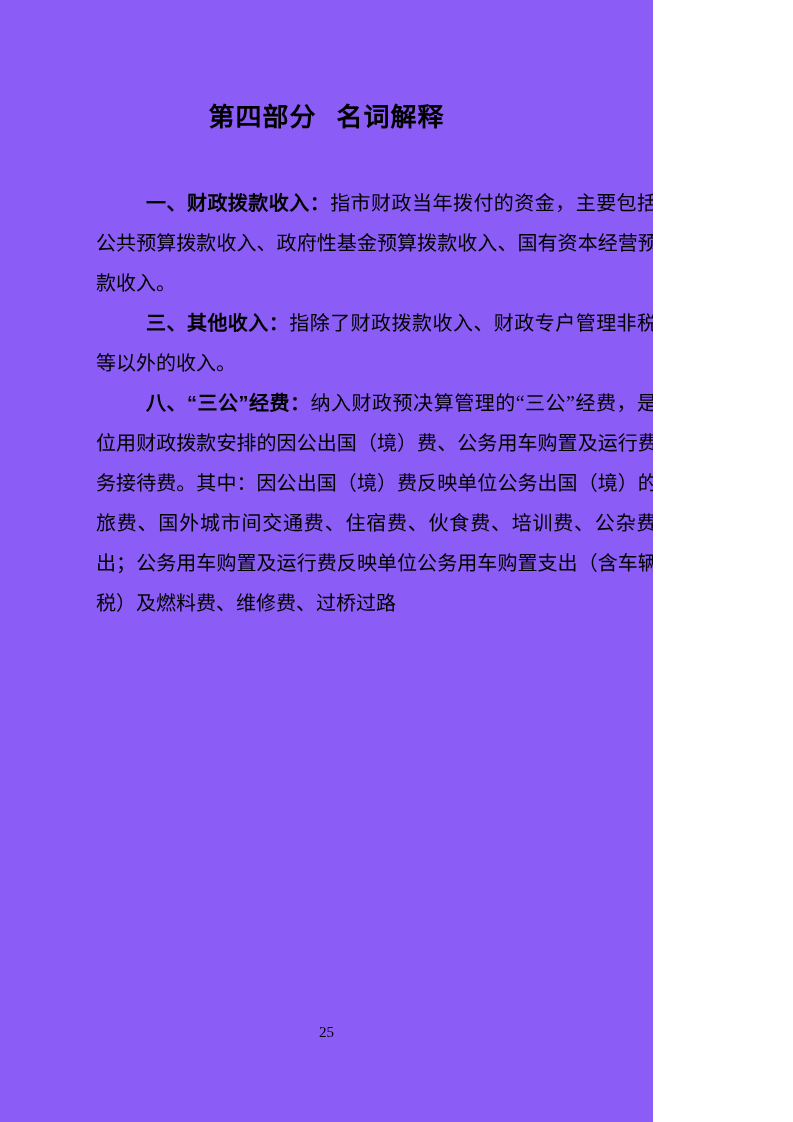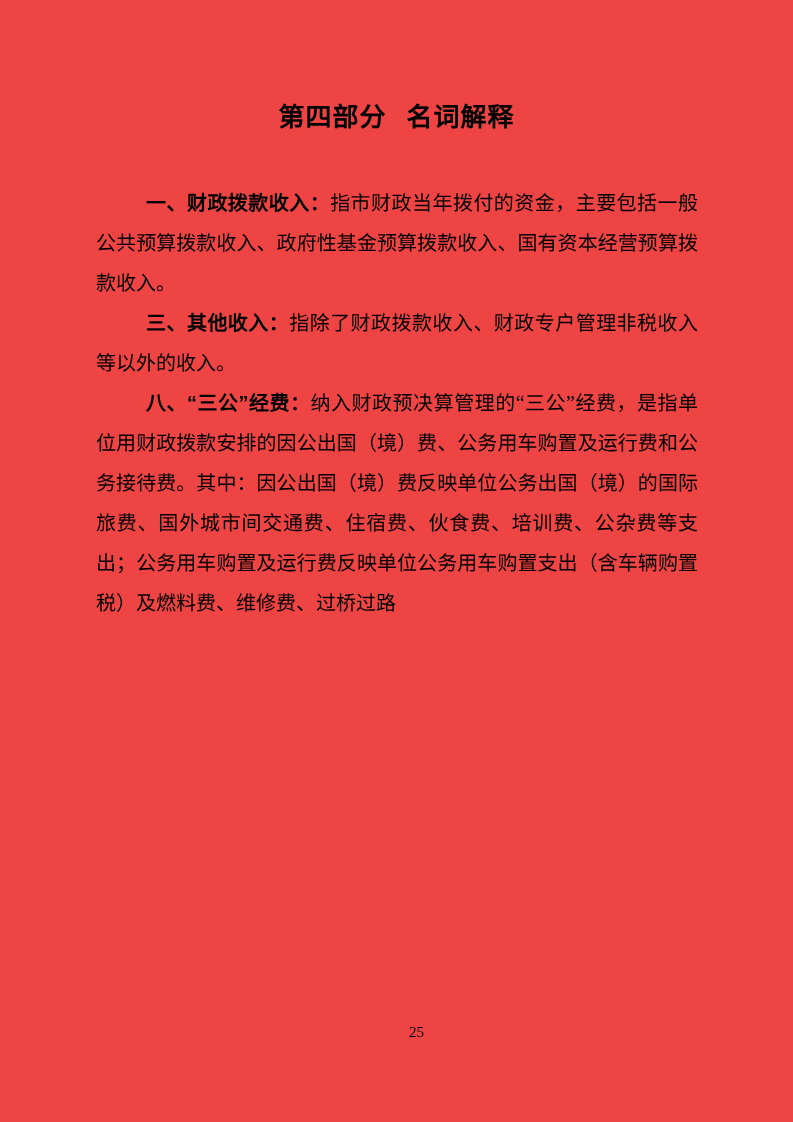--- a/index.html
+++ b/index.html
@@ -2,23 +2,23 @@
 <html lang="zh-CN"><head>
 <meta charset="utf-8">
 <style>
   html, body {
     margin: 0;
     padding: 0;
     background: #ffffff;
   }
   .page {
     position: relative;
-    width: 793px;
+    width: 653px;
     height: 1122px;
-    background: #ef4444;
+    background: #8b5cf6;
     color: #000000;
     overflow: hidden;
     box-sizing: border-box;
   }
   .doc-title {
     margin: 0;
     padding-top: 101px;
     text-align: center;
     font-family: "Liberation Sans", "DejaVu Sans", sans-serif;
     font-weight: bold;
@@ -49,21 +49,20 @@
   .page-number {
     position: absolute;
     top: 1021px;
     left: 0;
     width: 100%;
     text-align: center;
     font-family: "Liberation Serif", "DejaVu Serif", serif;
     font-size: 15px;
     line-height: 22px;
     color: #000000;
-    padding-left: 20px;
   }
 </style>
 </head>
 <body>
 
 <div class="page">
 
   <h1 class="doc-title">第四部分 名词解释</h1>
 
   <div class="content">

